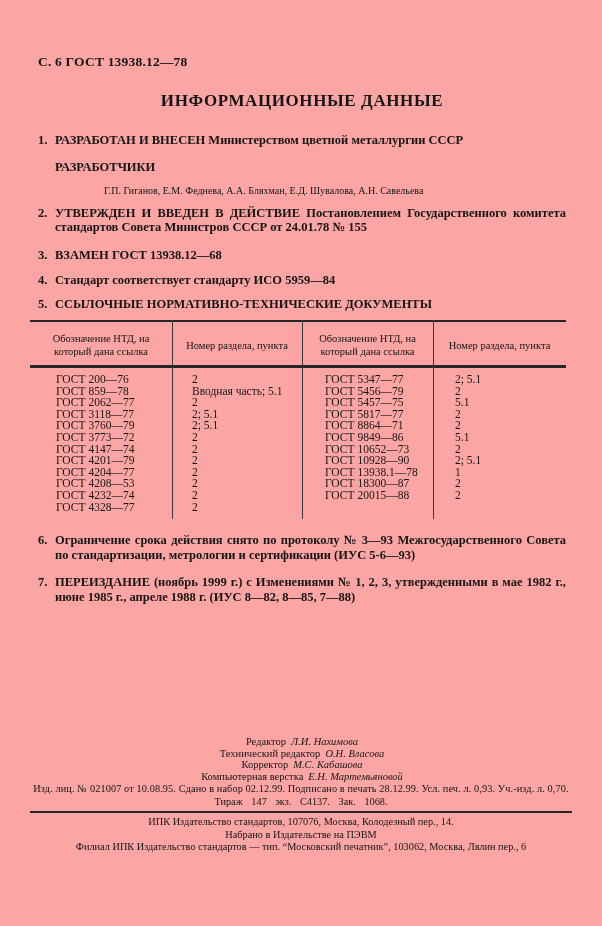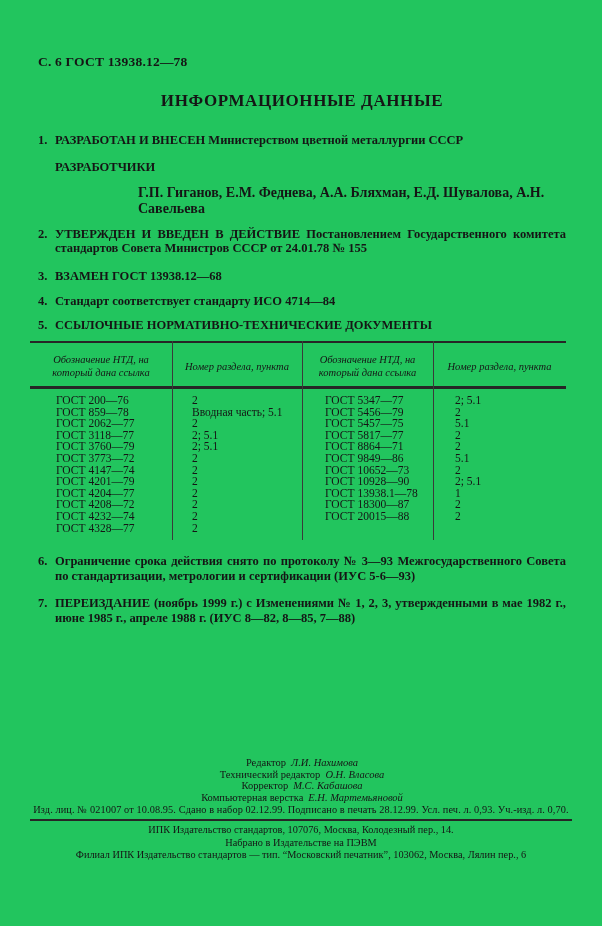--- a/index.html
+++ b/index.html
@@ -1,38 +1,38 @@
 <!DOCTYPE html>
 <html lang="ru"><head>
 <meta charset="utf-8">
 <style>
   html,body{margin:0;padding:0;background:#e8e8e8;}
   .page{
     position:relative;
     width:602px;height:926px;
     margin:0 auto;
-    background:#22c55e;
+    background:#fca5a5;
     color:#151515;
     font-family:"Liberation Serif", "DejaVu Serif", serif;
     box-sizing:border-box;
     padding:54px 36px 1px 38px;
     overflow:hidden;
   }
   .page-header{font-size:13.5px;font-weight:bold;letter-spacing:.2px;}
   .doc-title{
     margin:21px 0 0 0;
     text-align:center;
     font-size:17px;font-weight:bold;letter-spacing:.6px;
   }
   .item{display:flex;margin-top:12px;font-weight:bold;font-size:12.5px;line-height:14.5px;}
   .item .num{flex:0 0 17px;}
   .item .itext{flex:1;text-align:justify;}
   .item-1{margin-top:22px;}
   .sub-head{margin:12px 0 0 17px;font-weight:bold;font-size:12.5px;}
-  .names{margin:10px 0 0 100px;font-weight:bold;font-size:14px;}
+  .names{margin:10px 0 0 66px;font-weight:normal;font-size:10px;}
   .item-2{margin-top:10px;}
   .item-3{margin-top:13px;}
   .item-4{margin-top:11px;}
   .item-5{margin-top:9px;}
 
   
   .ref-table{
     position:relative;
     margin:9px 0 0 -8px;
     width:536px;
@@ -40,21 +40,21 @@
     font-weight:normal;
   }
   .t-top{position:absolute;left:0;top:0;width:536px;height:2px;background:#262626;}
   .t-headsep{position:absolute;left:0;top:45px;width:536px;height:3px;background:#262626;}
   .vline{position:absolute;top:0;width:1px;height:199px;background:#3a3a3a;}
   .v1{left:142px;}
   .v2{left:272px;}
   .v3{left:403px;}
   .t-head{
     display:grid;grid-template-columns:142px 130px 131px 133px;
-    height:48px;align-items:center;font-style:italic;
+    height:48px;align-items:center;
   }
   .t-head .hcell{
     text-align:center;font-size:10.5px;line-height:13px;padding:2px 12px 0 12px;
   }
   .t-body{
     display:grid;grid-template-columns:142px 130px 131px 133px;
     padding-top:6px;
   }
   .t-body .cell{font-size:11.5px;line-height:11.6px;white-space:nowrap;}
   .t-body .c0{padding-left:26px;}
@@ -96,21 +96,21 @@
     <div class="itext">УТВЕРЖДЕН И ВВЕДЕН В ДЕЙСТВИЕ Постановлением Государственного комитета стандартов Совета Министров СССР от 24.01.78 № 155</div>
   </div>
 
   <div class="item item-3">
     <span class="num">3.</span>
     <div class="itext">ВЗАМЕН ГОСТ 13938.12—68</div>
   </div>
 
   <div class="item item-4">
     <span class="num">4.</span>
-    <div class="itext">Стандарт соответствует стандарту ИСО 4714—84</div>
+    <div class="itext">Стандарт соответствует стандарту ИСО 5959—84</div>
   </div>
 
   <div class="item item-5">
     <span class="num">5.</span>
     <div class="itext">ССЫЛОЧНЫЕ НОРМАТИВНО-ТЕХНИЧЕСКИЕ ДОКУМЕНТЫ</div>
   </div>
 
   <div class="ref-table">
     <div class="t-top"></div>
     <div class="t-headsep"></div>
@@ -153,21 +153,21 @@
         <div class="cell c2">ГОСТ 10652—73</div>
         <div class="cell c3">2</div>
         <div class="cell c0">ГОСТ 4201—79</div>
         <div class="cell c1">2</div>
         <div class="cell c2">ГОСТ 10928—90</div>
         <div class="cell c3">2; 5.1</div>
         <div class="cell c0">ГОСТ 4204—77</div>
         <div class="cell c1">2</div>
         <div class="cell c2">ГОСТ 13938.1—78</div>
         <div class="cell c3">1</div>
-        <div class="cell c0">ГОСТ 4208—72</div>
+        <div class="cell c0">ГОСТ 4208—53</div>
         <div class="cell c1">2</div>
         <div class="cell c2">ГОСТ 18300—87</div>
         <div class="cell c3">2</div>
         <div class="cell c0">ГОСТ 4232—74</div>
         <div class="cell c1">2</div>
         <div class="cell c2">ГОСТ 20015—88</div>
         <div class="cell c3">2</div>
         <div class="cell c0">ГОСТ 4328—77</div>
         <div class="cell c1">2</div>
         <div class="cell c2"></div>
@@ -195,19 +195,20 @@
     <div class="credit-line">
       <span class="role">Корректор</span><span class="name">М.С. Кабашова</span>
     </div>
     <div class="credit-line">
       <span class="role">Компьютерная верстка</span><span class="name">Е.Н. Мартемьяновой</span>
     </div>
   </div>
 
   <div class="imprint">
     <div class="ln1">Изд. лиц. № 021007 от 10.08.95. Сдано в набор 02.12.99. Подписано в печать 28.12.99. Усл. печ. л. 0,93. Уч.-изд. л. 0,70.</div>
+    <div class="ln2">Тираж 147 экз. С4137. Зак. 1068.</div>
     <hr class="imprint-rule">
     <div class="ln">ИПК Издательство стандартов, 107076, Москва, Колодезный пер., 14.</div>
     <div class="ln">Набрано в Издательстве на ПЭВМ</div>
     <div class="ln">Филиал ИПК Издательство стандартов — тип. “Московский печатник”, 103062, Москва, Лялин пер., 6</div>
   </div>
 
 </div>
 
 </body></html>

